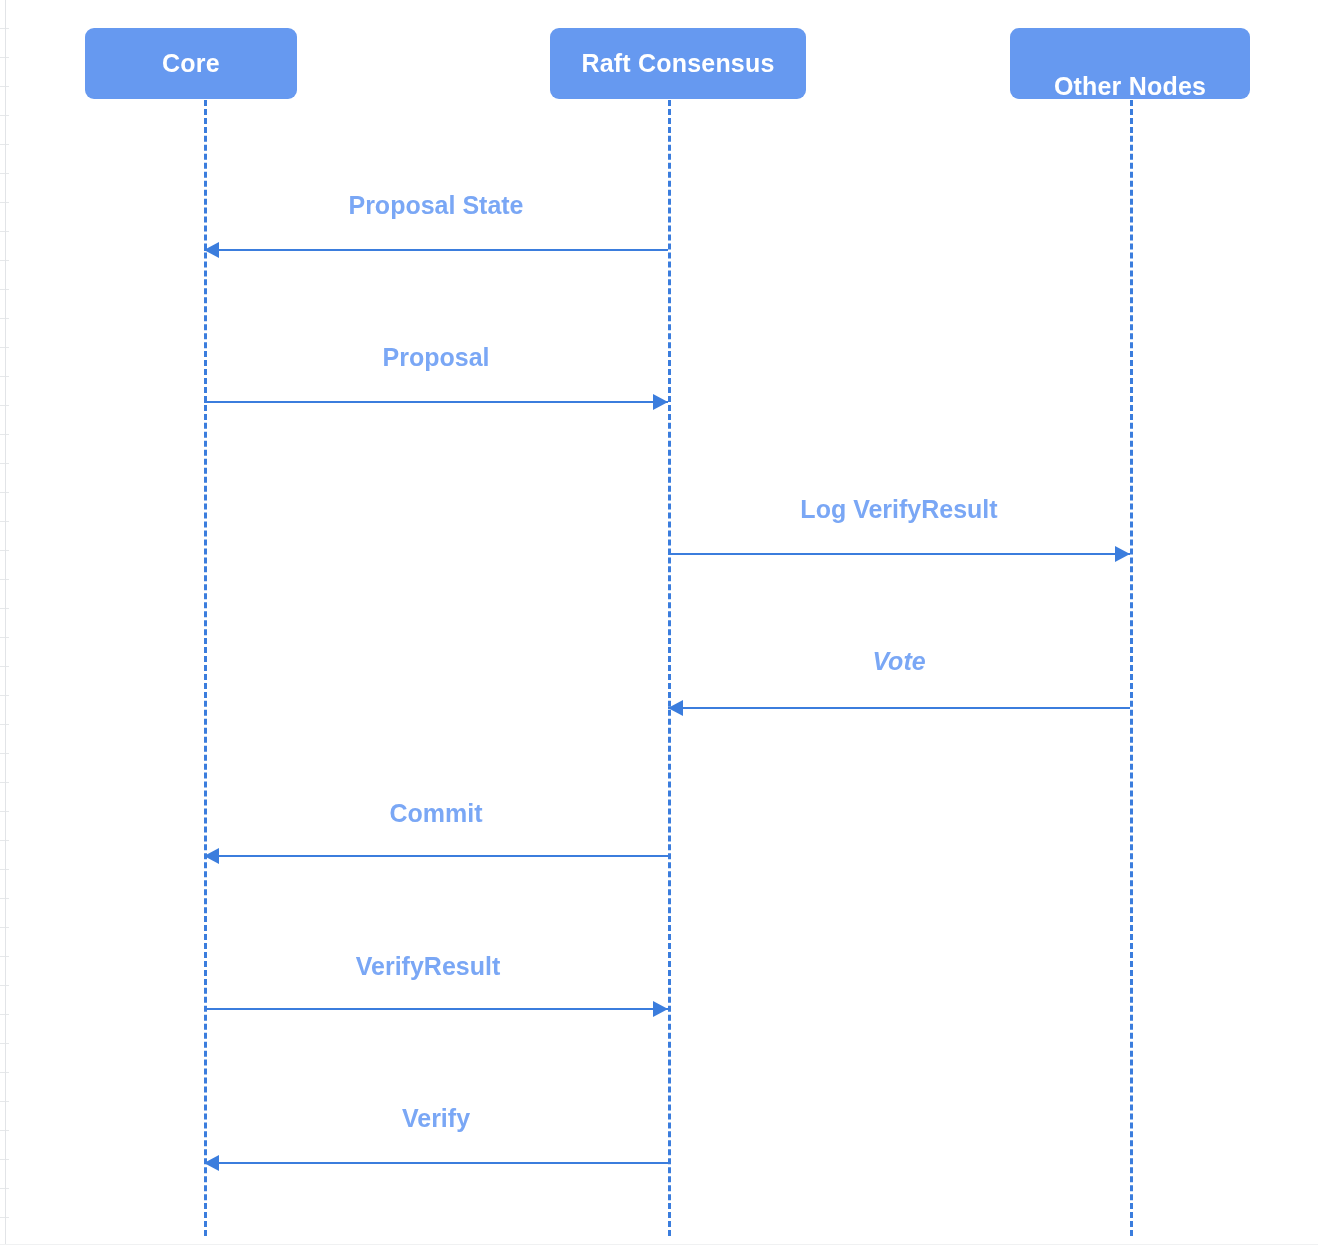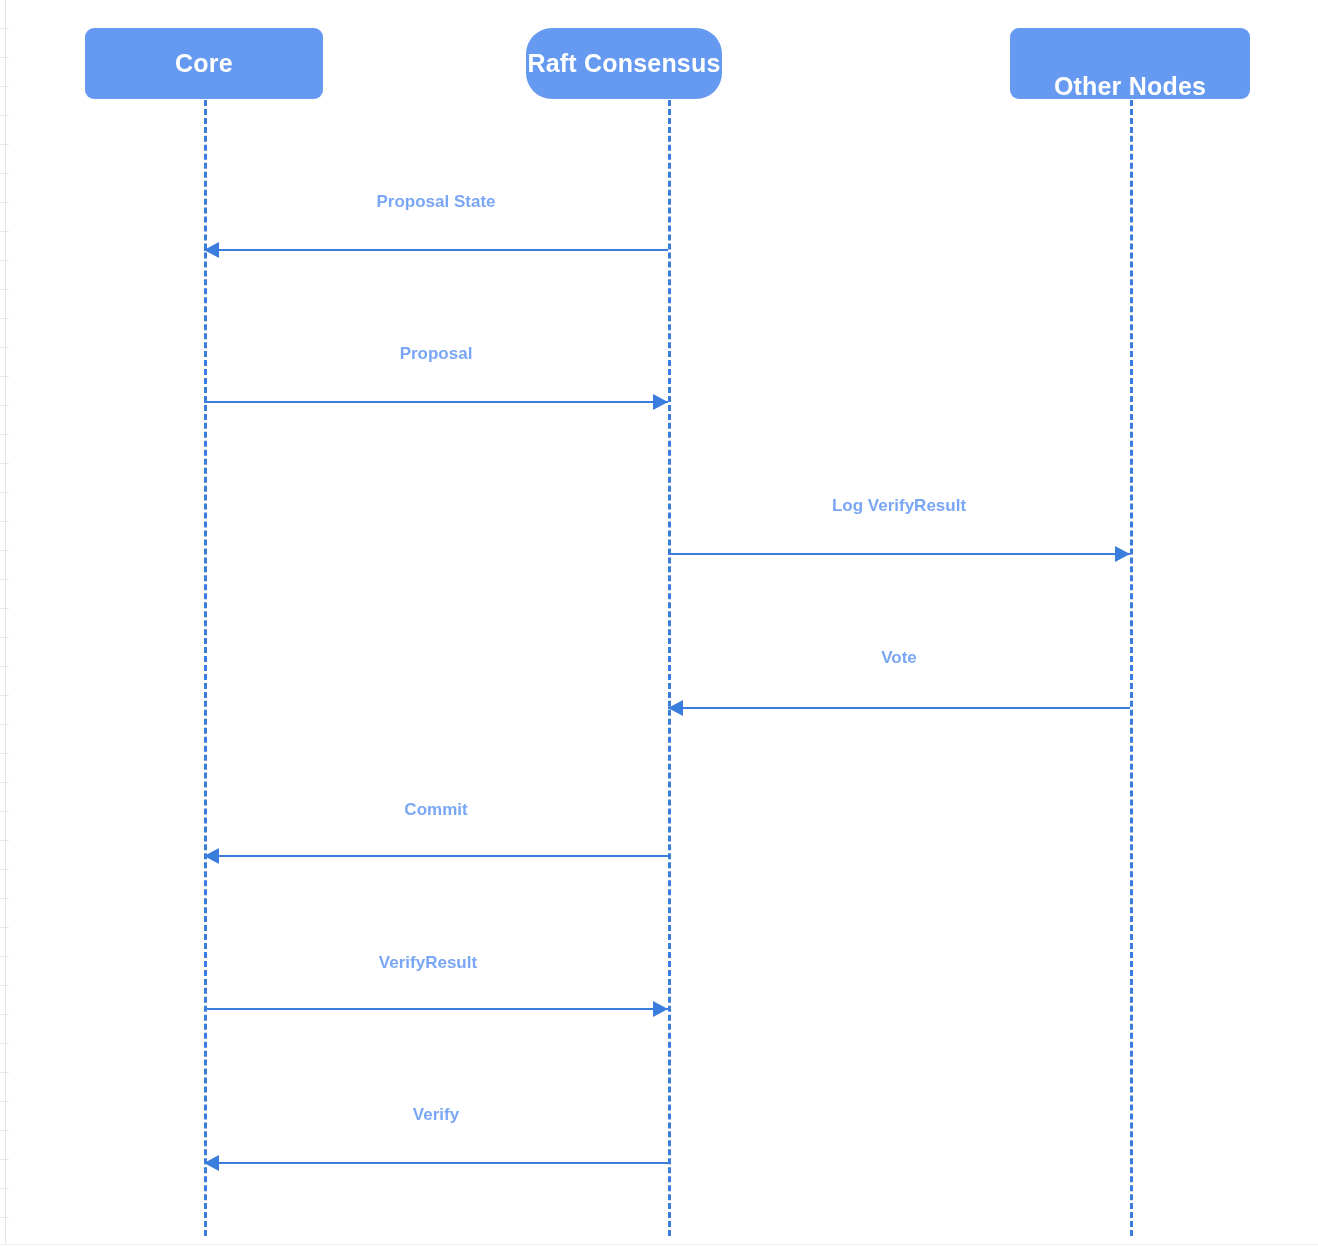--- a/index.html
+++ b/index.html
@@ -79,21 +79,21 @@
     width: 0;
     top: 100px;
     height: 1136px;
     border-left: 3px dashed #3b7ddd;
   }
 
   
   .msg-label {
     position: absolute;
     color: #7aa7f5;
-    font-size: 17px;
+    font-size: 25px;
     font-weight: bold;
     white-space: nowrap;
     transform: translateX(-50%);
     line-height: 1;
   }
   .msg-line {
     position: absolute;
     height: 2px;
     background: #3b7ddd;
   }
@@ -113,24 +113,24 @@
 </style>
 </head>
 <body>
 
 <div id="canvas">
   <div class="page-edge-ticks"></div>
   <div class="page-edge"></div>
   <div class="page-bottom-rule"></div>
 
   <div id="participants-layer">
-      <div class="participant" style="left: 85px; width: 238px; top: 28px;">
+      <div class="participant" style="left: 85px; width: 212px; top: 28px;">
         <span class="participant-label">Core</span>
       </div>
-      <div class="participant" style="left: 526px; width: 196px; top: 28px; border-radius: 26px;">
+      <div class="participant" style="left: 550px; width: 256px; top: 28px;">
         <span class="participant-label">Raft Consensus</span>
       </div>
       <div class="participant" style="left: 1010px; width: 240px; top: 28px; align-items: flex-end;">
         <span class="participant-label">Other Nodes</span>
       </div>
     </div>
   <div id="lifelines-layer">
       <div class="lifeline" style="left: 204px;"></div>
       <div class="lifeline" style="left: 668px;"></div>
       <div class="lifeline" style="left: 1130px;"></div>
@@ -138,21 +138,21 @@
   <div id="messages-layer">
       <div class="msg-label" style="left: 436px; top: 193px;">Proposal State</div>
       <div class="msg-line" style="left: 204px; width: 464px; top: 249px;"></div>
       <div class="arrowhead left" style="top: 242px; left: 204px;"></div>
       <div class="msg-label" style="left: 436px; top: 345px;">Proposal</div>
       <div class="msg-line" style="left: 204px; width: 464px; top: 401px;"></div>
       <div class="arrowhead right" style="top: 394px; left: 653px;"></div>
       <div class="msg-label" style="left: 899px; top: 497px;">Log VerifyResult</div>
       <div class="msg-line" style="left: 668px; width: 462px; top: 553px;"></div>
       <div class="arrowhead right" style="top: 546px; left: 1115px;"></div>
-      <div class="msg-label" style="left: 899px; top: 649px;">Vote</div>
+      <div class="msg-label" style="left: 899px; top: 649px; font-style: italic;">Vote</div>
       <div class="msg-line" style="left: 668px; width: 462px; top: 707px;"></div>
       <div class="arrowhead left" style="top: 700px; left: 668px;"></div>
       <div class="msg-label" style="left: 436px; top: 801px;">Commit</div>
       <div class="msg-line" style="left: 204px; width: 464px; top: 855px;"></div>
       <div class="arrowhead left" style="top: 848px; left: 204px;"></div>
       <div class="msg-label" style="left: 428px; top: 954px;">VerifyResult</div>
       <div class="msg-line" style="left: 204px; width: 464px; top: 1008px;"></div>
       <div class="arrowhead right" style="top: 1001px; left: 653px;"></div>
       <div class="msg-label" style="left: 436px; top: 1106px;">Verify</div>
       <div class="msg-line" style="left: 204px; width: 464px; top: 1162px;"></div>

